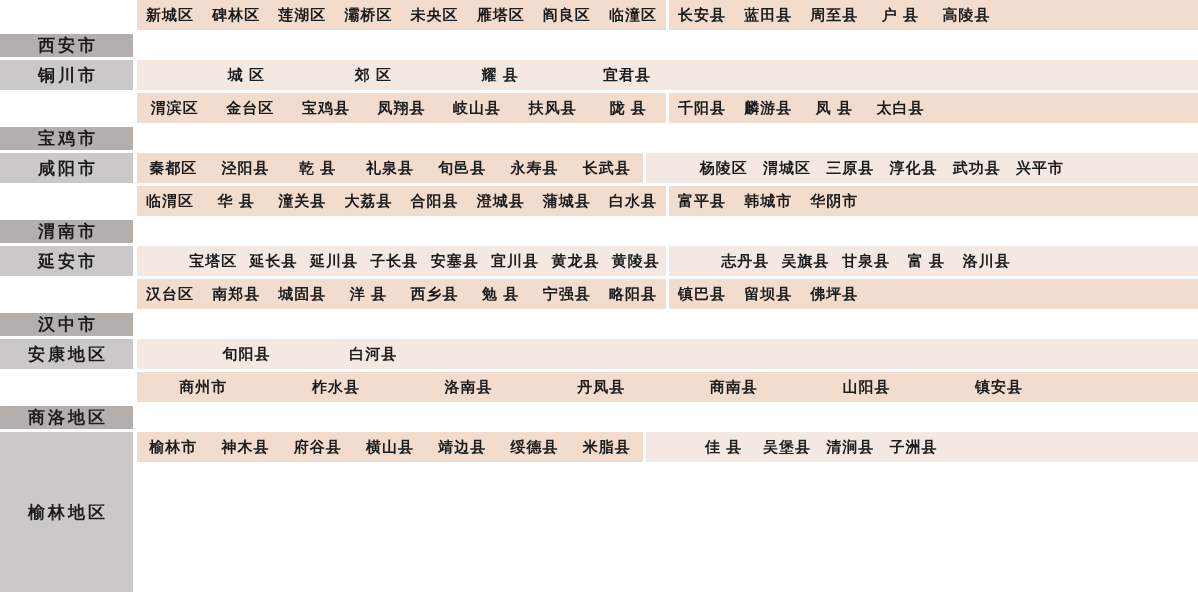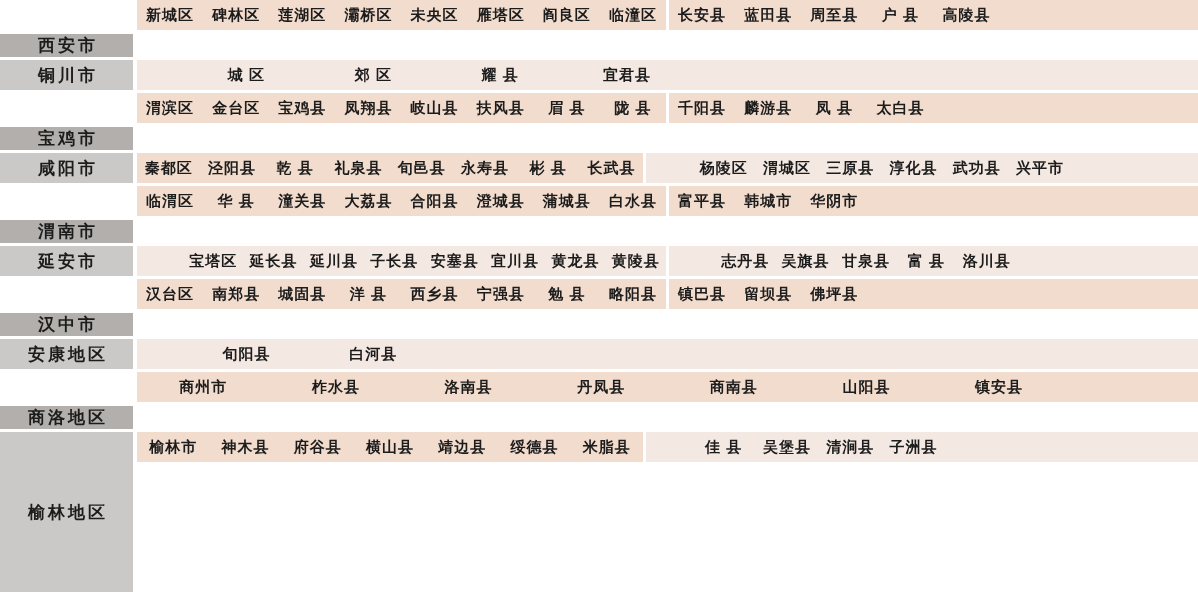--- a/index.html
+++ b/index.html
@@ -120,21 +120,20 @@
     <div class="group">
       <div class="city dark">宝鸡市</div>
       <div class="rows">
         <div class="row dark">
           <div class="cell">渭滨区</div>
           <div class="cell">金台区</div>
           <div class="cell">宝鸡县</div>
           <div class="cell">凤翔县</div>
           <div class="cell">岐山县</div>
           <div class="cell">扶风县</div>
-          <div class="cell">眉 县</div>
           <div class="cell">陇 县</div>
         </div>
         <div class="row dark">
           <div class="cell">千阳县</div>
           <div class="cell">麟游县</div>
           <div class="cell">凤 县</div>
           <div class="cell">太白县</div>
           <div class="cell"></div>
           <div class="cell"></div>
           <div class="cell"></div>
@@ -145,21 +144,20 @@
     <div class="group">
       <div class="city light">咸阳市</div>
       <div class="rows">
         <div class="row dark">
           <div class="cell">秦都区</div>
           <div class="cell">泾阳县</div>
           <div class="cell">乾 县</div>
           <div class="cell">礼泉县</div>
           <div class="cell">旬邑县</div>
           <div class="cell">永寿县</div>
-          <div class="cell">彬 县</div>
           <div class="cell">长武县</div>
         </div>
         <div class="row light">
           <div class="cell">杨陵区</div>
           <div class="cell">渭城区</div>
           <div class="cell">三原县</div>
           <div class="cell">淳化县</div>
           <div class="cell">武功县</div>
           <div class="cell">兴平市</div>
           <div class="cell"></div>
@@ -219,22 +217,22 @@
     </div>
     <div class="group">
       <div class="city dark">汉中市</div>
       <div class="rows">
         <div class="row dark">
           <div class="cell">汉台区</div>
           <div class="cell">南郑县</div>
           <div class="cell">城固县</div>
           <div class="cell">洋 县</div>
           <div class="cell">西乡县</div>
+          <div class="cell">勉 县</div>
           <div class="cell">宁强县</div>
-          <div class="cell">勉 县</div>
           <div class="cell">略阳县</div>
         </div>
         <div class="row dark">
           <div class="cell">镇巴县</div>
           <div class="cell">留坝县</div>
           <div class="cell">佛坪县</div>
           <div class="cell"></div>
           <div class="cell"></div>
           <div class="cell"></div>
           <div class="cell"></div>

